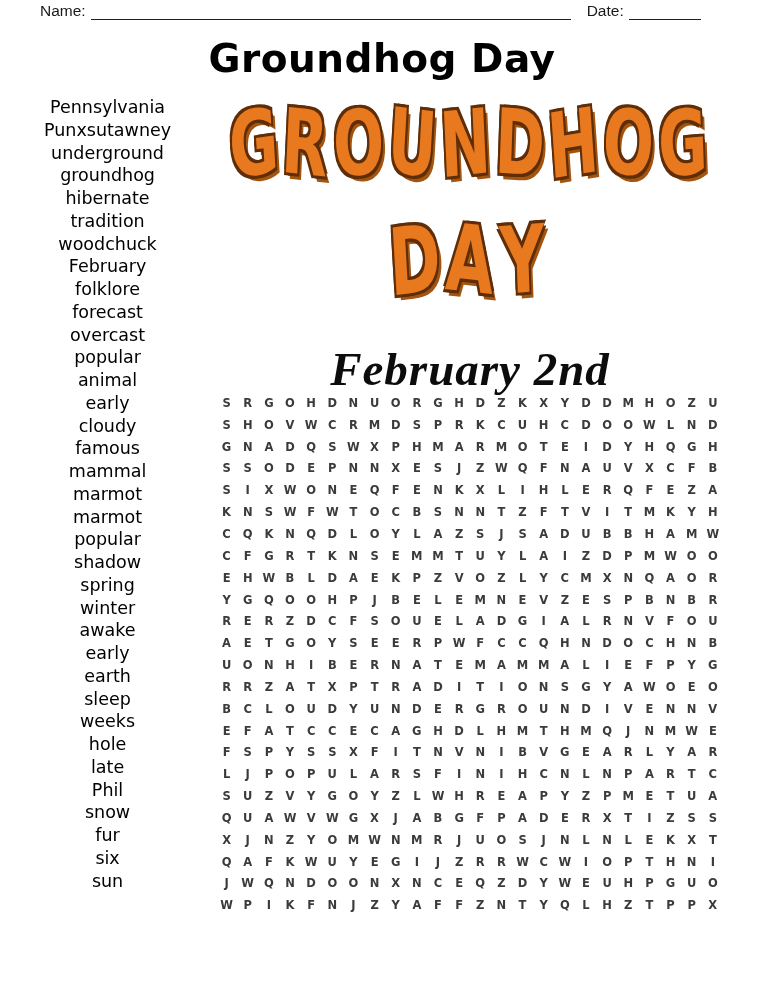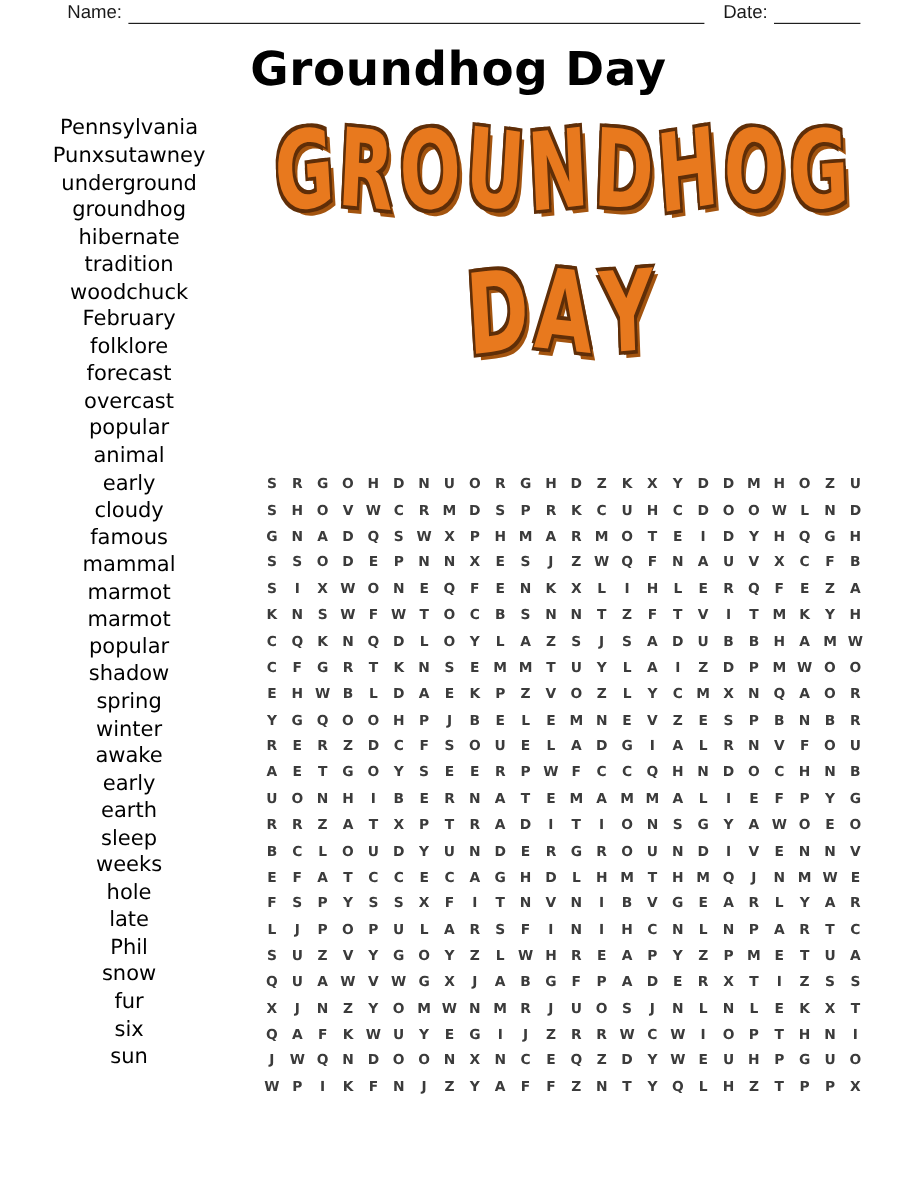--- a/index.html
+++ b/index.html
@@ -1,21 +1,21 @@
 <!DOCTYPE html>
 <html><head>
 <meta charset="utf-8">
 <style>
   html,body{margin:0;padding:0;}
   body{
     width:768px;height:994px;position:relative;background:#ffffff;
     font-family:"DejaVu Sans","Liberation Sans",sans-serif;overflow:hidden;
   }
   
-  .header{position:absolute;top:2px;left:56px;width:668px;display:flex;align-items:flex-end;
+  .header{position:absolute;top:2px;left:40px;width:668px;display:flex;align-items:flex-end;
     font-family:"Liberation Sans",sans-serif;font-size:15.5px;color:#1a1a1a;}
   .rule{border-bottom:1.8px solid #1f1f1f;height:15px;}
   .name-rule{width:480px;margin-left:5px;}
   .date-label{margin-left:16px;}
   .date-rule{width:72px;margin-left:5px;}
   
   .page-title{position:absolute;top:36px;left:0;width:764px;text-align:center;
     font-size:39px;font-weight:600;color:#000;letter-spacing:0.5px;
     font-family:"DejaVu Sans",sans-serif;}
   
@@ -46,20 +46,21 @@
   <span class="rule name-rule"></span>
   <span class="date-label">Date:</span>
   <span class="rule date-rule"></span>
 </div>
 
 <div class="page-title">Groundhog Day</div>
 
 <div class="logo-block">
   <div class="logo-line logo-line1"><span class="plank" style="transform: rotate(-5deg); color: rgb(232, 121, 30); text-shadow: rgb(95, 46, 8) -2px -2px 0px, rgb(95, 46, 8) 2px -2px 0px, rgb(95, 46, 8) -2px 2px 0px, rgb(95, 46, 8) 2px 2px 0px, rgb(163, 84, 15) 4px 4px 0px;">G</span><span class="plank" style="transform: rotate(4deg); color: rgb(232, 121, 30); text-shadow: rgb(95, 46, 8) -2px -2px 0px, rgb(95, 46, 8) 2px -2px 0px, rgb(95, 46, 8) -2px 2px 0px, rgb(95, 46, 8) 2px 2px 0px, rgb(163, 84, 15) 4px 4px 0px;">R</span><span class="plank" style="transform: rotate(-3deg); color: rgb(232, 121, 30); text-shadow: rgb(95, 46, 8) -2px -2px 0px, rgb(95, 46, 8) 2px -2px 0px, rgb(95, 46, 8) -2px 2px 0px, rgb(95, 46, 8) 2px 2px 0px, rgb(163, 84, 15) 4px 4px 0px;">O</span><span class="plank" style="transform: rotate(5deg); color: rgb(232, 121, 30); text-shadow: rgb(95, 46, 8) -2px -2px 0px, rgb(95, 46, 8) 2px -2px 0px, rgb(95, 46, 8) -2px 2px 0px, rgb(95, 46, 8) 2px 2px 0px, rgb(163, 84, 15) 4px 4px 0px;">U</span><span class="plank" style="transform: rotate(-4deg); color: rgb(232, 121, 30); text-shadow: rgb(95, 46, 8) -2px -2px 0px, rgb(95, 46, 8) 2px -2px 0px, rgb(95, 46, 8) -2px 2px 0px, rgb(95, 46, 8) 2px 2px 0px, rgb(163, 84, 15) 4px 4px 0px;">N</span><span class="plank" style="transform: rotate(3deg); color: rgb(232, 121, 30); text-shadow: rgb(95, 46, 8) -2px -2px 0px, rgb(95, 46, 8) 2px -2px 0px, rgb(95, 46, 8) -2px 2px 0px, rgb(95, 46, 8) 2px 2px 0px, rgb(163, 84, 15) 4px 4px 0px;">D</span><span class="plank" style="transform: rotate(-6deg); color: rgb(232, 121, 30); text-shadow: rgb(95, 46, 8) -2px -2px 0px, rgb(95, 46, 8) 2px -2px 0px, rgb(95, 46, 8) -2px 2px 0px, rgb(95, 46, 8) 2px 2px 0px, rgb(163, 84, 15) 4px 4px 0px;">H</span><span class="plank" style="transform: rotate(4deg); color: rgb(232, 121, 30); text-shadow: rgb(95, 46, 8) -2px -2px 0px, rgb(95, 46, 8) 2px -2px 0px, rgb(95, 46, 8) -2px 2px 0px, rgb(95, 46, 8) 2px 2px 0px, rgb(163, 84, 15) 4px 4px 0px;">O</span><span class="plank" style="transform: rotate(-3deg); color: rgb(232, 121, 30); text-shadow: rgb(95, 46, 8) -2px -2px 0px, rgb(95, 46, 8) 2px -2px 0px, rgb(95, 46, 8) -2px 2px 0px, rgb(95, 46, 8) 2px 2px 0px, rgb(163, 84, 15) 4px 4px 0px;">G</span></div>
   <div class="logo-line logo-line2"><span class="plank" style="transform: rotate(-5deg); color: rgb(232, 121, 30); text-shadow: rgb(95, 46, 8) -2px -2px 0px, rgb(95, 46, 8) 2px -2px 0px, rgb(95, 46, 8) -2px 2px 0px, rgb(95, 46, 8) 2px 2px 0px, rgb(163, 84, 15) 4px 4px 0px;">D</span><span class="plank" style="transform: rotate(4deg); color: rgb(232, 121, 30); text-shadow: rgb(95, 46, 8) -2px -2px 0px, rgb(95, 46, 8) 2px -2px 0px, rgb(95, 46, 8) -2px 2px 0px, rgb(95, 46, 8) 2px 2px 0px, rgb(163, 84, 15) 4px 4px 0px;">A</span><span class="plank" style="transform: rotate(-3deg); color: rgb(232, 121, 30); text-shadow: rgb(95, 46, 8) -2px -2px 0px, rgb(95, 46, 8) 2px -2px 0px, rgb(95, 46, 8) -2px 2px 0px, rgb(95, 46, 8) 2px 2px 0px, rgb(163, 84, 15) 4px 4px 0px;">Y</span></div>
+  <div class="logo-subtitle">February 2nd</div>
 </div>
 
 <div class="word-list">
     <div class="word">Pennsylvania</div>
     <div class="word">Punxsutawney</div>
     <div class="word">underground</div>
     <div class="word">groundhog</div>
     <div class="word">hibernate</div>
     <div class="word">tradition</div>
     <div class="word">woodchuck</div>

